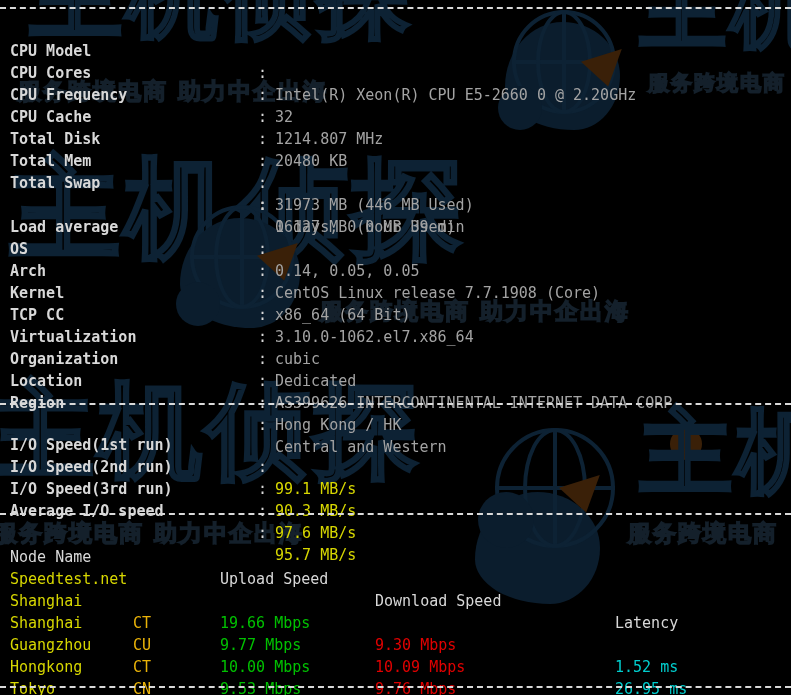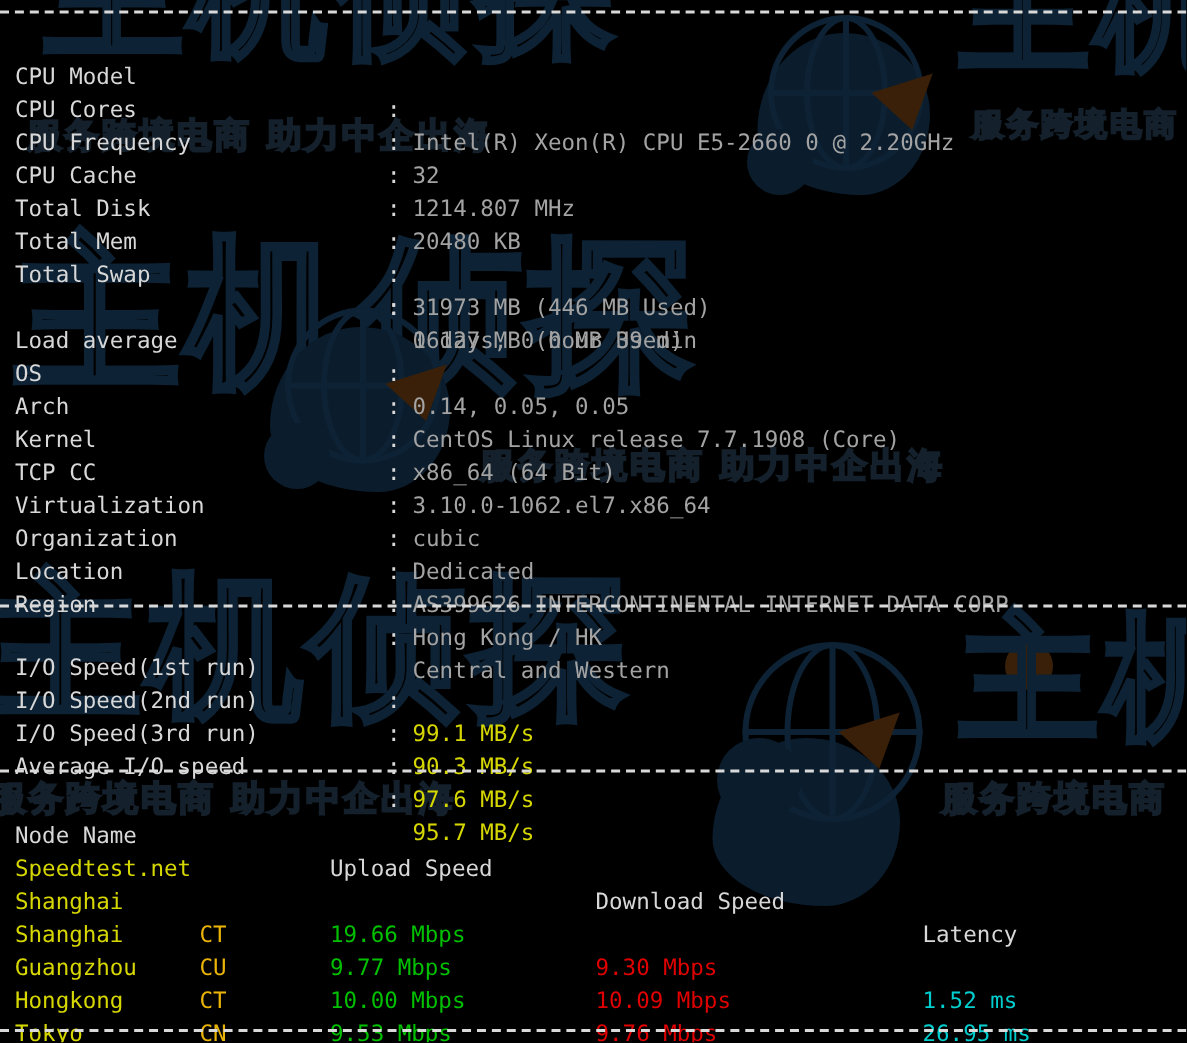--- a/index.html
+++ b/index.html
@@ -115,20 +115,21 @@
   .block { position: absolute; left: 0; right: 0; }
   .row {
     height: 22px;
     position: relative;
     white-space: pre;
   }
   .lbl {
     position: absolute;
     left: 10px;
     color: #d8d8d8;
+    font-weight: bold;
   }
   .colon {
     position: absolute;
     left: 258px;
     color: #d8d8d8;
   }
   .val {
     position: absolute;
     left: 275px;
     color: #a3a3a3;
@@ -138,21 +139,21 @@
   
   .st-row {
     height: 22px;
     position: relative;
     white-space: pre;
   }
   .st-node   { position: absolute; left: 10px;  color: #d7d700; }
   .st-head   { color: #d8d8d8 !important; }
   .st-isp    { position: absolute; left: 133px; color: #eab308; text-align: center; }
   .st-up     { position: absolute; left: 205px; color: #00c000; margin-left: 15px; }
-  .st-down   { position: absolute; left: 397px; color: #e00000; }
+  .st-down   { position: absolute; left: 375px; color: #e00000; }
   .st-lat    { position: absolute; left: 615px; color: #00cdcd; }
 </style>
 </head>
 <body>
 
 <div id="screen">
 
   <div class="wm-layer">
 
     <div class="wm-big" style="left:30px; top:-14px; font-size:92px;">主机侦探</div>

